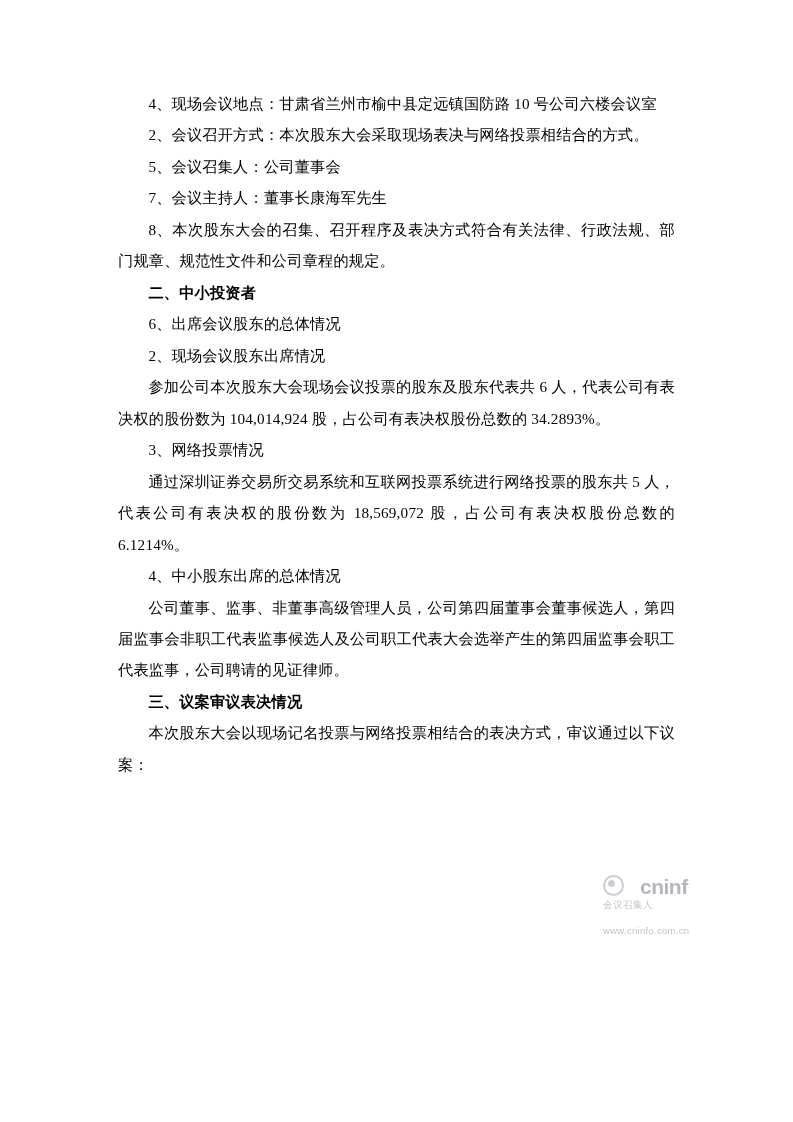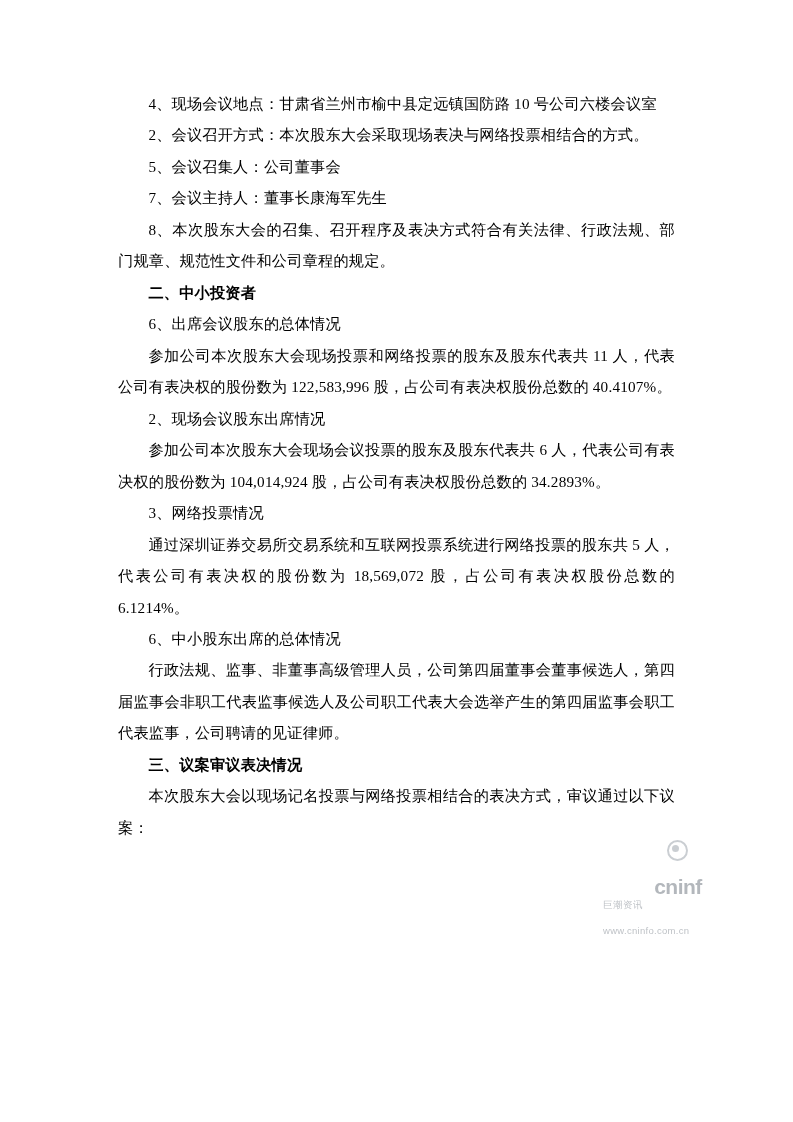--- a/index.html
+++ b/index.html
@@ -45,23 +45,22 @@
   .watermark {
     position: absolute;
     right: 40px;
     bottom: 22px;
     width: 150px;
     text-align: left;
     opacity: 0.75;
   }
   .wm-row {
     display: flex;
-    align-items: center;
+    align-items: flex-start;
     gap: 14px;
-    flex-direction: column;
   }
   .wm-logo {
     font-family: "Liberation Sans", sans-serif;
     font-size: 21px;
     font-weight: bold;
     color: #9aa0a6;
     letter-spacing: -0.5px;
   }
   .wm-cn {
     font-size: 9.5px;
@@ -101,32 +100,31 @@
 
 <div class="page">
   <div class="doc-body">
     <p class="indent1">4、现场会议地点：甘肃省兰州市榆中县定远镇国防路 10 号公司六楼会议室</p>
     <p class="indent1">2、会议召开方式：本次股东大会采取现场表决与网络投票相结合的方式。</p>
     <p class="indent1">5、会议召集人：公司董事会</p>
     <p class="indent1">7、会议主持人：董事长康海军先生</p>
     <p class="indent1">8、本次股东大会的召集、召开程序及表决方式符合有关法律、行政法规、部门规章、规范性文件和公司章程的规定。</p>
     <p class="section-title">二、中小投资者</p>
     <p class="indent1">6、出席会议股东的总体情况</p>
-    <p class="indent1">参加公司本次股东大会现场投票和网络投票的股东及股东代表共 11 人，代表公司有表决权的股份数为 122,583,996 股，占公司有表决权股份总数的 40.4107%。</p>
     <p class="indent1">2、现场会议股东出席情况</p>
     <p class="indent1">参加公司本次股东大会现场会议投票的股东及股东代表共 6 人，代表公司有表决权的股份数为 104,014,924 股，占公司有表决权股份总数的 34.2893%。</p>
     <p class="indent1">3、网络投票情况</p>
     <p class="indent1">通过深圳证券交易所交易系统和互联网投票系统进行网络投票的股东共 5 人，代表公司有表决权的股份数为 18,569,072 股，占公司有表决权股份总数的 6.1214%。</p>
-    <p class="indent1">6、中小股东出席的总体情况</p>
-    <p class="indent1">行政法规、监事、非董事高级管理人员，公司第四届董事会董事候选人，第四届监事会非职工代表监事候选人及公司职工代表大会选举产生的第四届监事会职工代表监事，公司聘请的见证律师。</p>
+    <p class="indent1">4、中小股东出席的总体情况</p>
+    <p class="indent1">公司董事、监事、非董事高级管理人员，公司第四届董事会董事候选人，第四届监事会非职工代表监事候选人及公司职工代表大会选举产生的第四届监事会职工代表监事，公司聘请的见证律师。</p>
     <p class="section-title">三、议案审议表决情况</p>
     <p class="indent1">本次股东大会以现场记名投票与网络投票相结合的表决方式，审议通过以下议案：</p>
   </div>
 
   <div class="watermark">
     <div class="wm-row">
       <span class="wm-mark"></span>
       <span class="wm-logo">cninf</span>
     </div>
-    <div class="wm-cn">巨潮资讯</div>
+    <div class="wm-cn">会议召集人</div>
     <div class="wm-url">www.cninfo.com.cn</div>
   </div>
 </div>
 
 </body></html>

